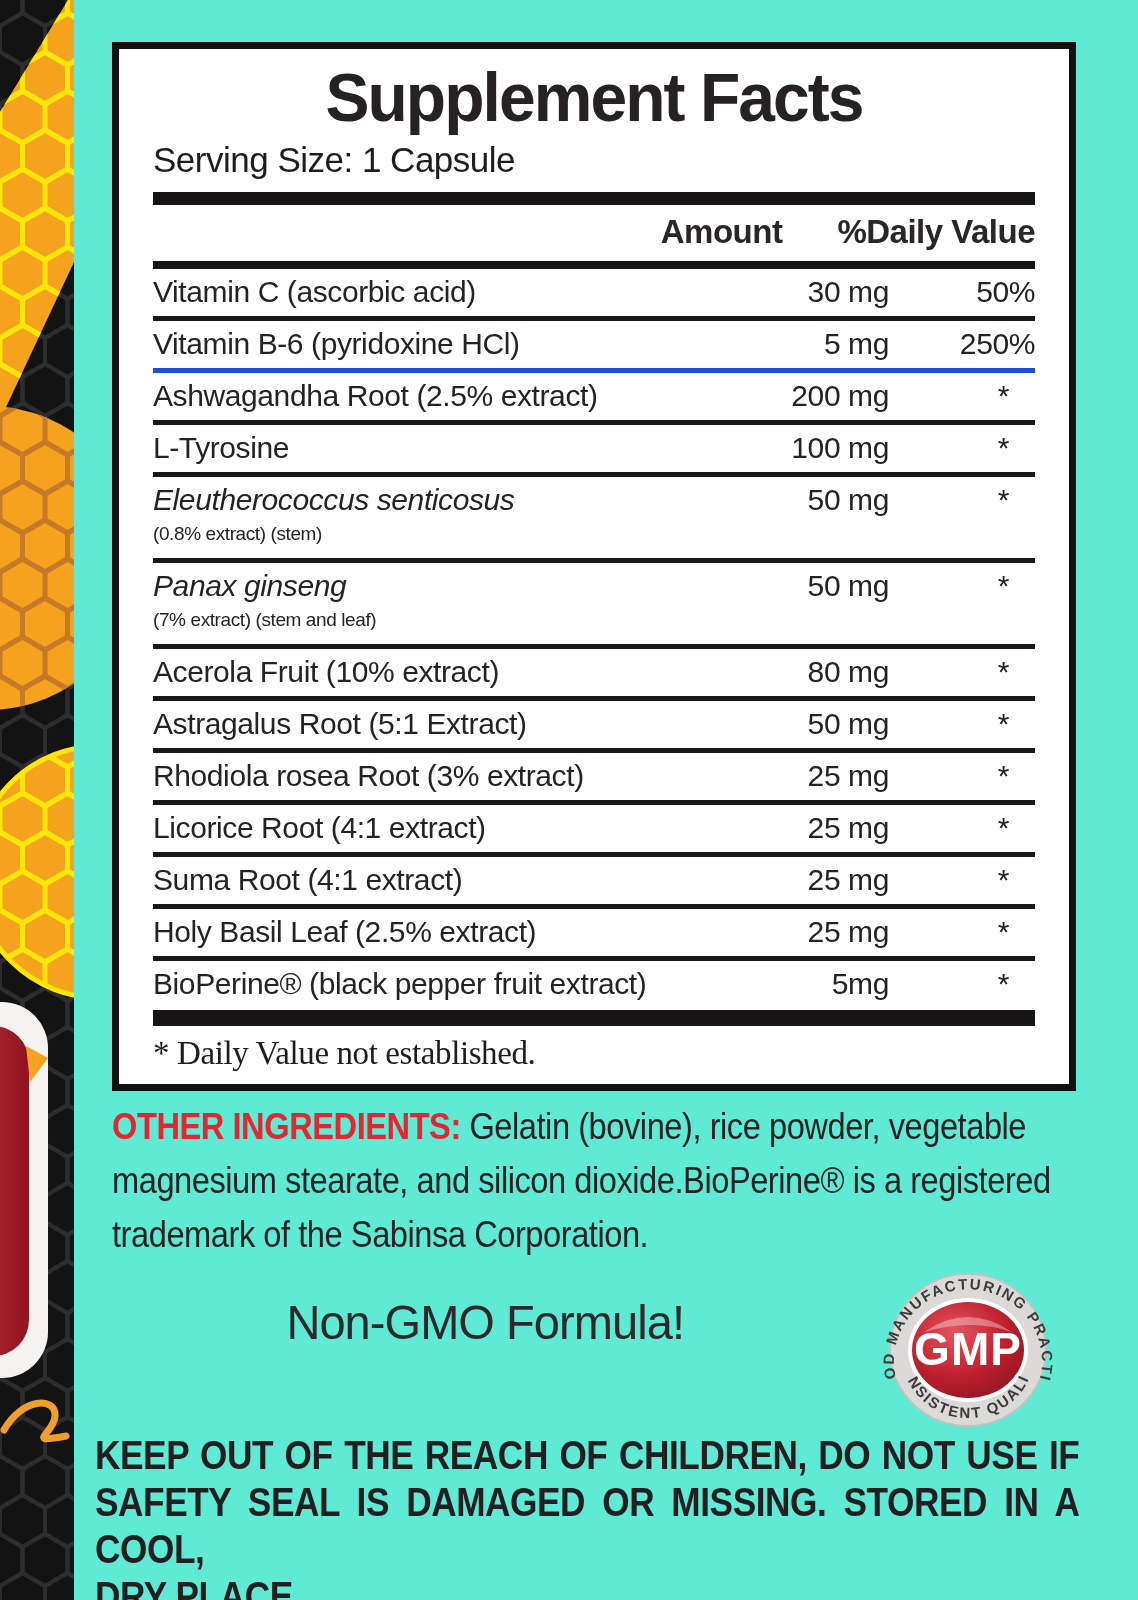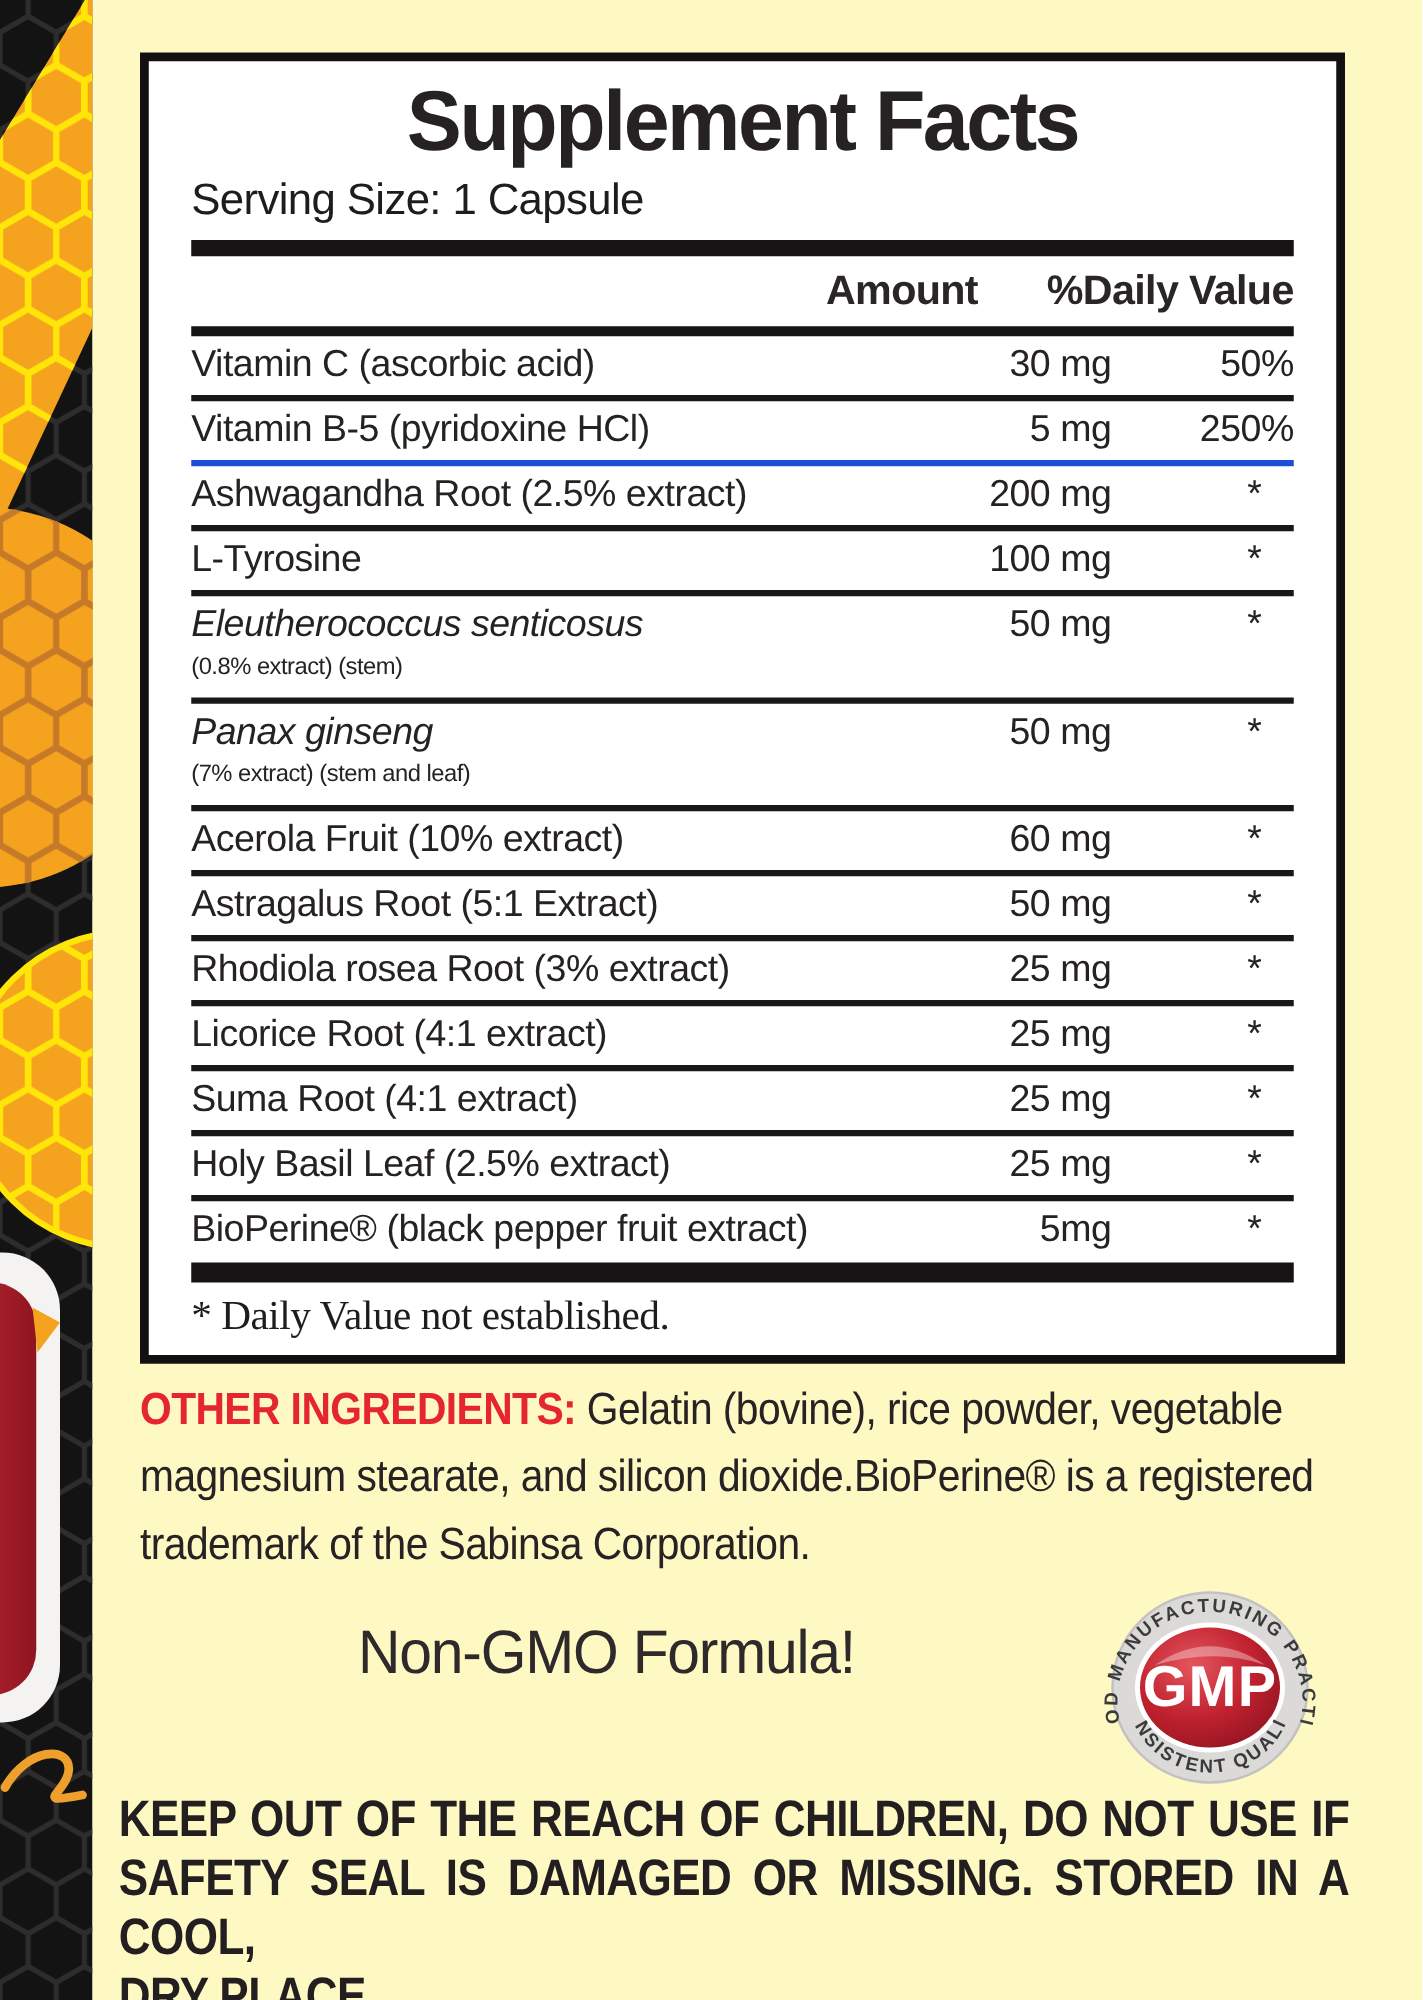--- a/index.html
+++ b/index.html
@@ -1,17 +1,17 @@
 <!DOCTYPE html>
 <html><head>
 <meta charset="utf-8">
 <style>
   html,body{margin:0;padding:0;}
   body{font-family:"Liberation Sans", sans-serif; background:#ffffff;}
-  #stage{position:relative;width:1138px;height:1600px;background:#fef9c3;overflow:hidden;}
+  #stage{position:relative;width:1138px;height:1600px;background:#5eead4;overflow:hidden;}
 
   
   .band{position:absolute;left:0;top:0;width:74px;height:1600px;display:block;}
 
   
   .panel{
     position:absolute;left:112px;top:42px;width:964px;box-sizing:border-box;
     background:#fff;border:7px solid #121011;padding:12px 34px 10px 34px;
     color:#1e1c1c;
   }
@@ -148,21 +148,21 @@
     </div>
     <div class="bar-med"></div>
 
     <div class="rows" id="facts-rows">
         <div class="row">
           <div class="cell-name"><span class="l1">Vitamin C (ascorbic acid)</span></div>
           <div class="cell-amt">30 mg</div>
           <div class="cell-dv">50%</div>
         </div>
         <div class="row">
-          <div class="cell-name"><span class="l1">Vitamin B-5 (pyridoxine HCl)</span></div>
+          <div class="cell-name"><span class="l1">Vitamin B-6 (pyridoxine HCl)</span></div>
           <div class="cell-amt">5 mg</div>
           <div class="cell-dv">250%</div>
         </div>
         <div class="row thicktop">
           <div class="cell-name"><span class="l1">Ashwagandha Root (2.5% extract)</span></div>
           <div class="cell-amt">200 mg</div>
           <div class="cell-dv star">*</div>
         </div>
         <div class="row">
           <div class="cell-name"><span class="l1">L-Tyrosine</span></div>
@@ -174,21 +174,21 @@
           <div class="cell-amt">50 mg</div>
           <div class="cell-dv star">*</div>
         </div>
         <div class="row">
           <div class="cell-name it"><span class="l1">Panax ginseng</span><div class="name2">(7% extract) (stem and leaf)</div></div>
           <div class="cell-amt">50 mg</div>
           <div class="cell-dv star">*</div>
         </div>
         <div class="row">
           <div class="cell-name"><span class="l1">Acerola Fruit (10% extract)</span></div>
-          <div class="cell-amt">60 mg</div>
+          <div class="cell-amt">80 mg</div>
           <div class="cell-dv star">*</div>
         </div>
         <div class="row">
           <div class="cell-name"><span class="l1">Astragalus Root (5:1 Extract)</span></div>
           <div class="cell-amt">50 mg</div>
           <div class="cell-dv star">*</div>
         </div>
         <div class="row">
           <div class="cell-name"><span class="l1">Rhodiola rosea Root (3% extract)</span></div>
           <div class="cell-amt">25 mg</div>

